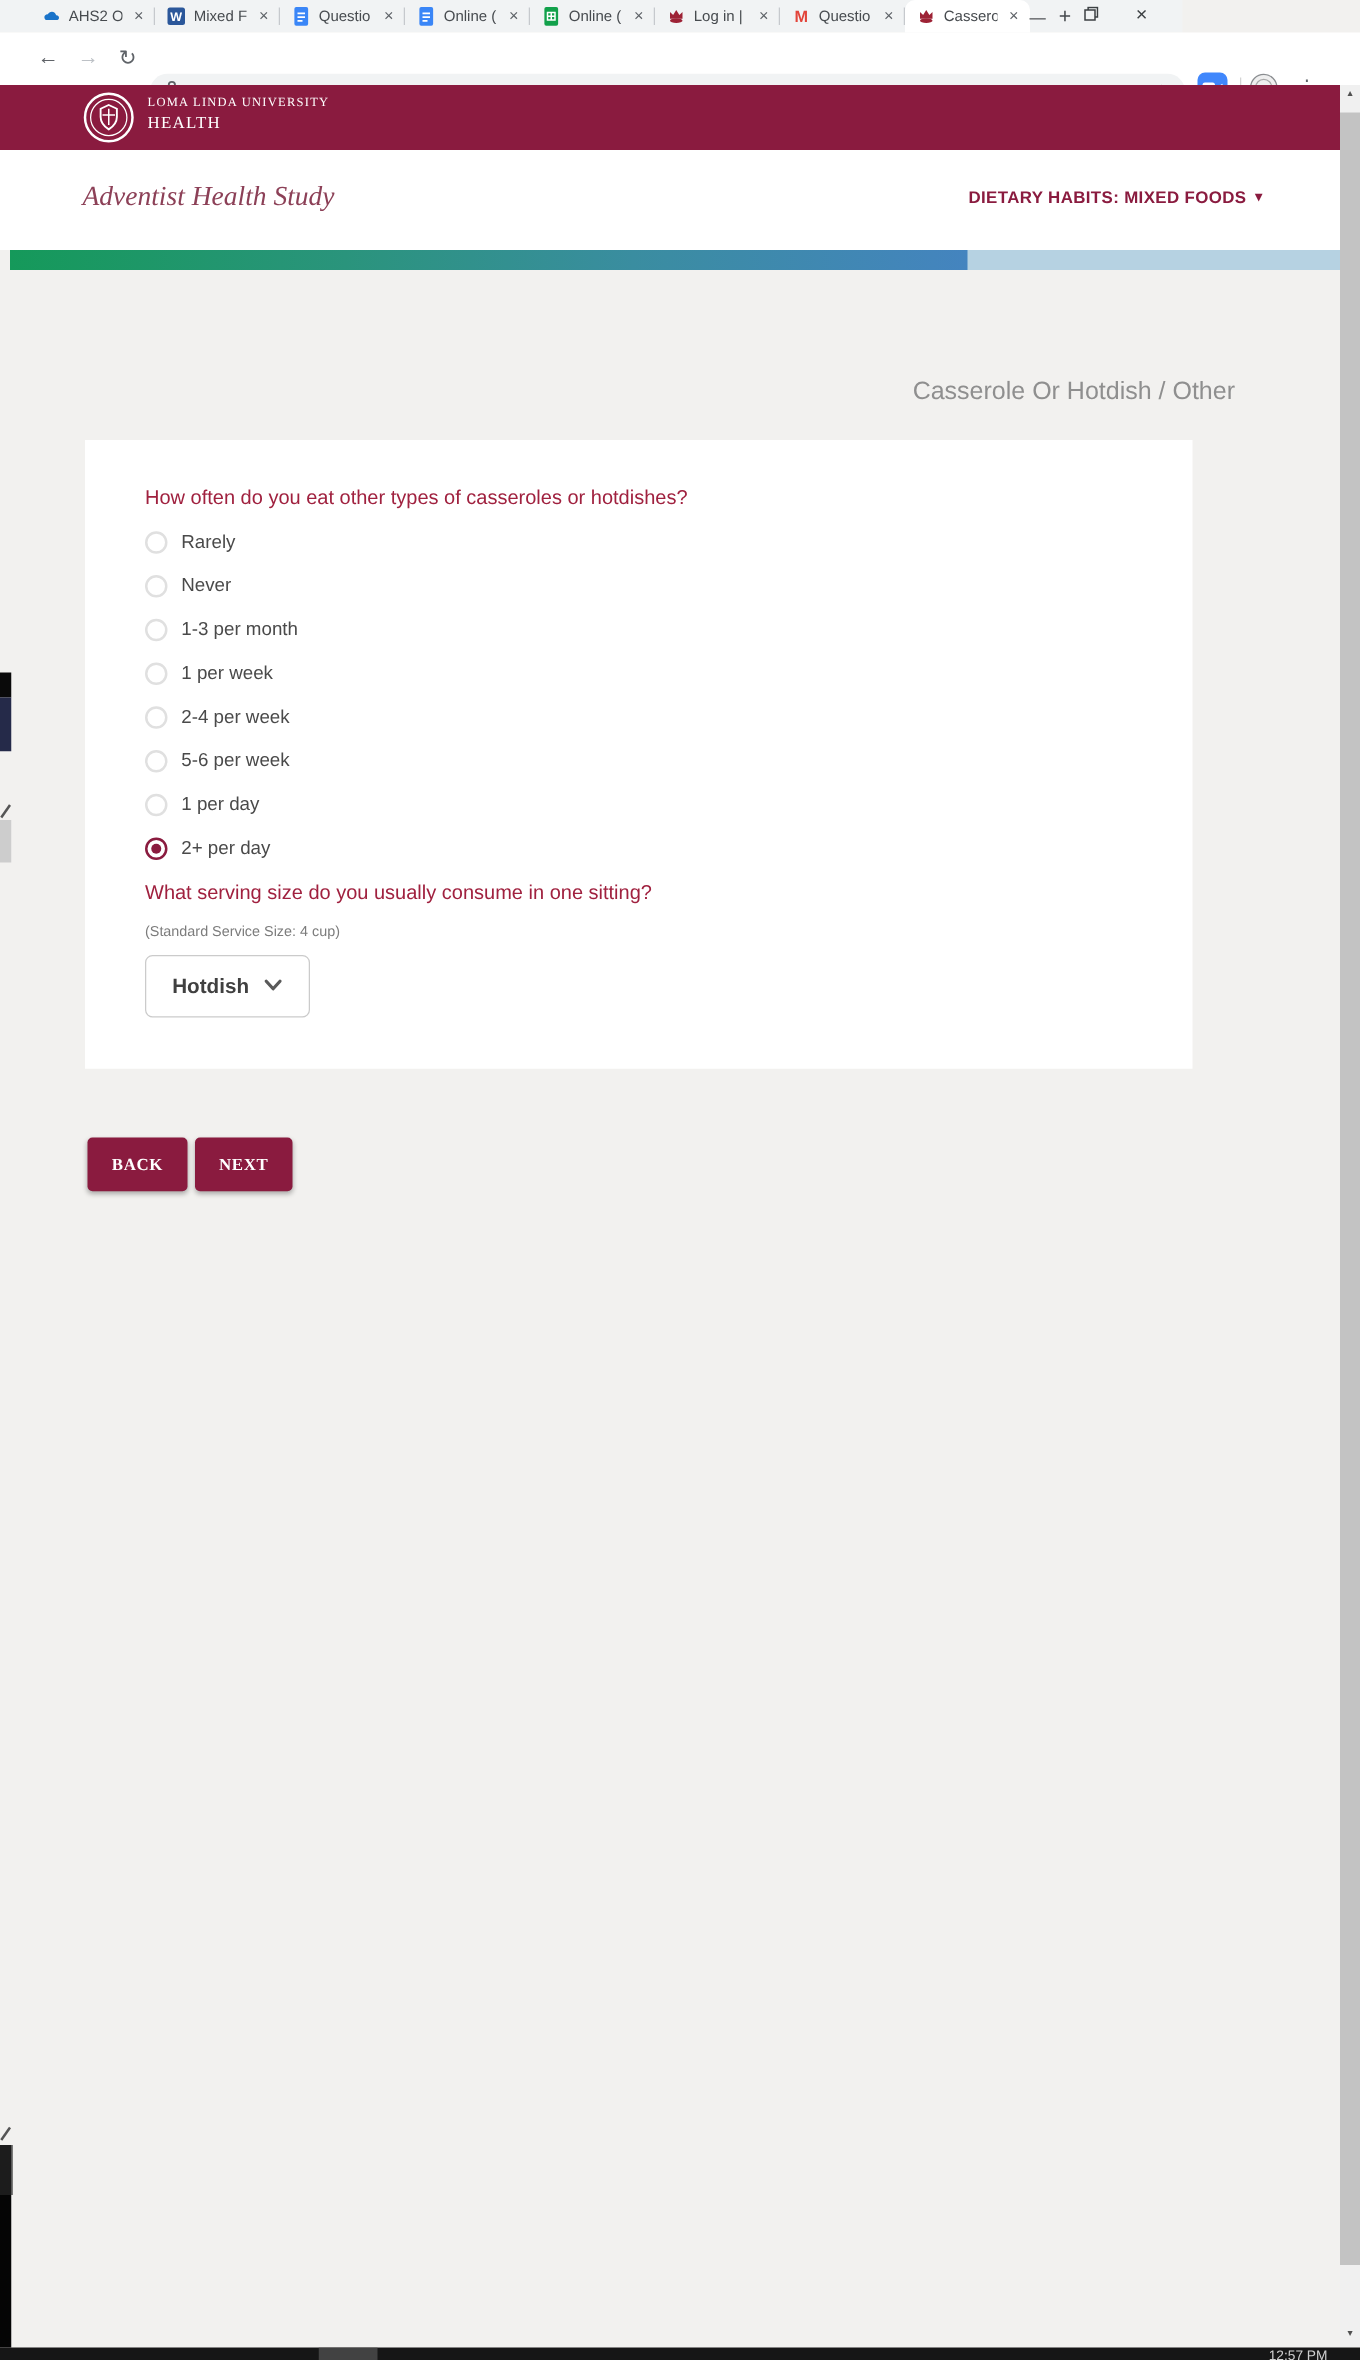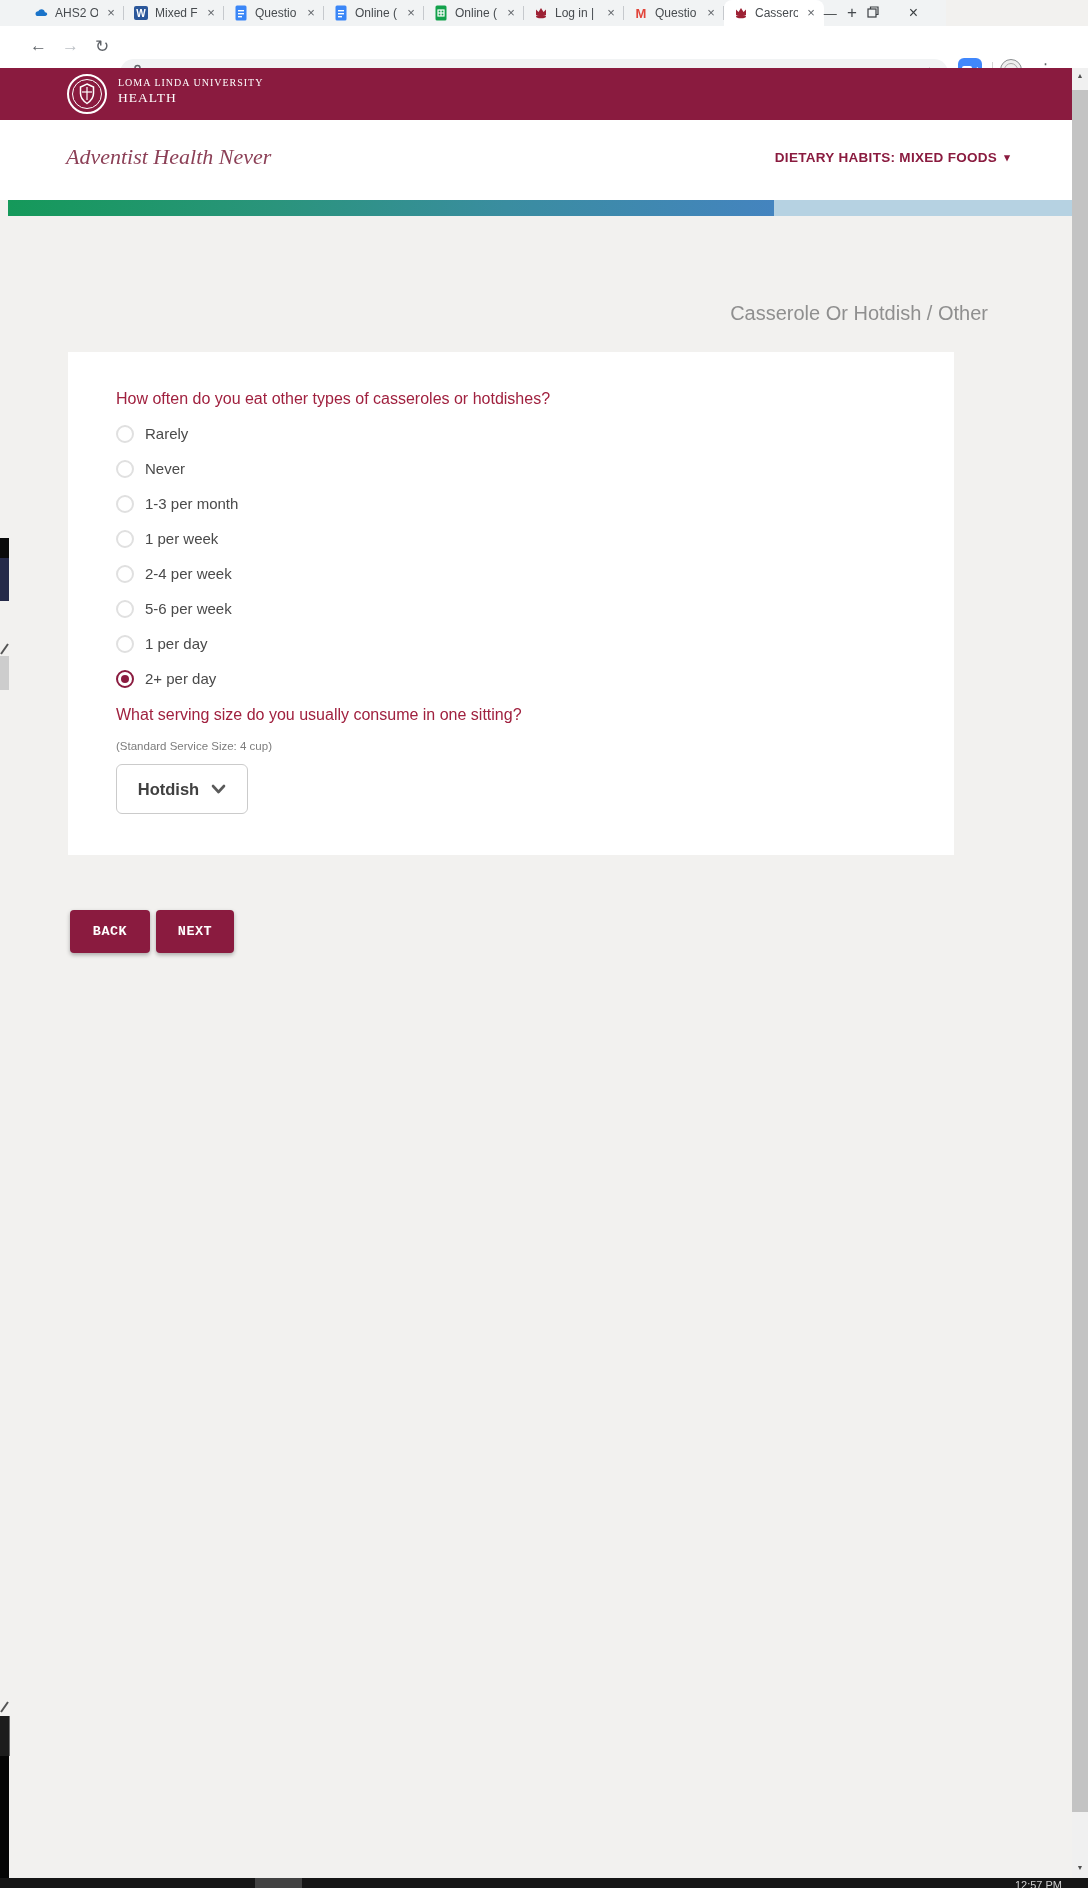--- a/index.html
+++ b/index.html
@@ -72,21 +72,21 @@
   .opt.selected .radio::after{content:"";position:absolute;left:3px;top:3px;width:8px;height:8px;
          border-radius:50%;background:var(--maroon,#8a1b3f);}
   .opt-label{font-size:15px;color:#4a4a4a;}
   .q2{margin-top:14px;}
   .hint{margin-top:14px;font-size:11.5px;color:#7c7c7c;}
   .select{margin-top:12px;width:130px;height:48px;border:1px solid #cbcbcb;border-radius:6px;background:#ffffff;
           display:flex;align-items:center;justify-content:center;gap:12px;}
   .select-value{font-size:16.5px;font-weight:700;color:#404040;}
 
   .btn{position:absolute;top:910px;height:43px;background:var(--maroon,#8a1b3f);color:#ffffff;border:none;
-       border-radius:4px;font-family:Liberation Mono, monospace;font-size:13.5px;font-weight:700;
+       border-radius:4px;font-family:Liberation Serif, serif;font-size:13.5px;font-weight:700;
        letter-spacing:.5px;box-shadow:0 2px 4px rgba(0,0,0,.3);}
   .btn-back{left:70px;width:80px;}
   .btn-next{left:156px;width:78px;}
 
   
   .scrollbar{position:absolute;left:1072px;top:68px;width:16px;height:1810px;background:#f0f0f0;}
   .sb-arrow{position:absolute;left:0;width:16px;text-align:center;font-size:7px;color:#505050;}
   .sb-up{top:4px;}
   .sb-down{top:1796px;}
   .sb-thumb{position:absolute;left:0;top:22px;width:16px;height:1722px;background:#c3c3c3;}
@@ -258,21 +258,21 @@
         <line x1="16" y1="19" x2="26" y2="19" stroke="#ffffff" stroke-width="1.2"></line>
       </svg>
     </span>
     <div class="brand">
       <div class="brand-l1">LOMA LINDA UNIVERSITY</div>
       <div class="brand-l2">HEALTH</div>
     </div>
   </div>
 
   <div class="subheader">
-    <div class="study-title">Adventist Health Never</div>
+    <div class="study-title">Adventist Health Study</div>
     <div class="section-dd">
       <span>DIETARY HABITS: MIXED FOODS</span>
       <span class="dd-caret">▾</span>
     </div>
   </div>
 
   <div class="progress">
     <div class="progress-fill" style="width: 72%;"></div>
   </div>
 

